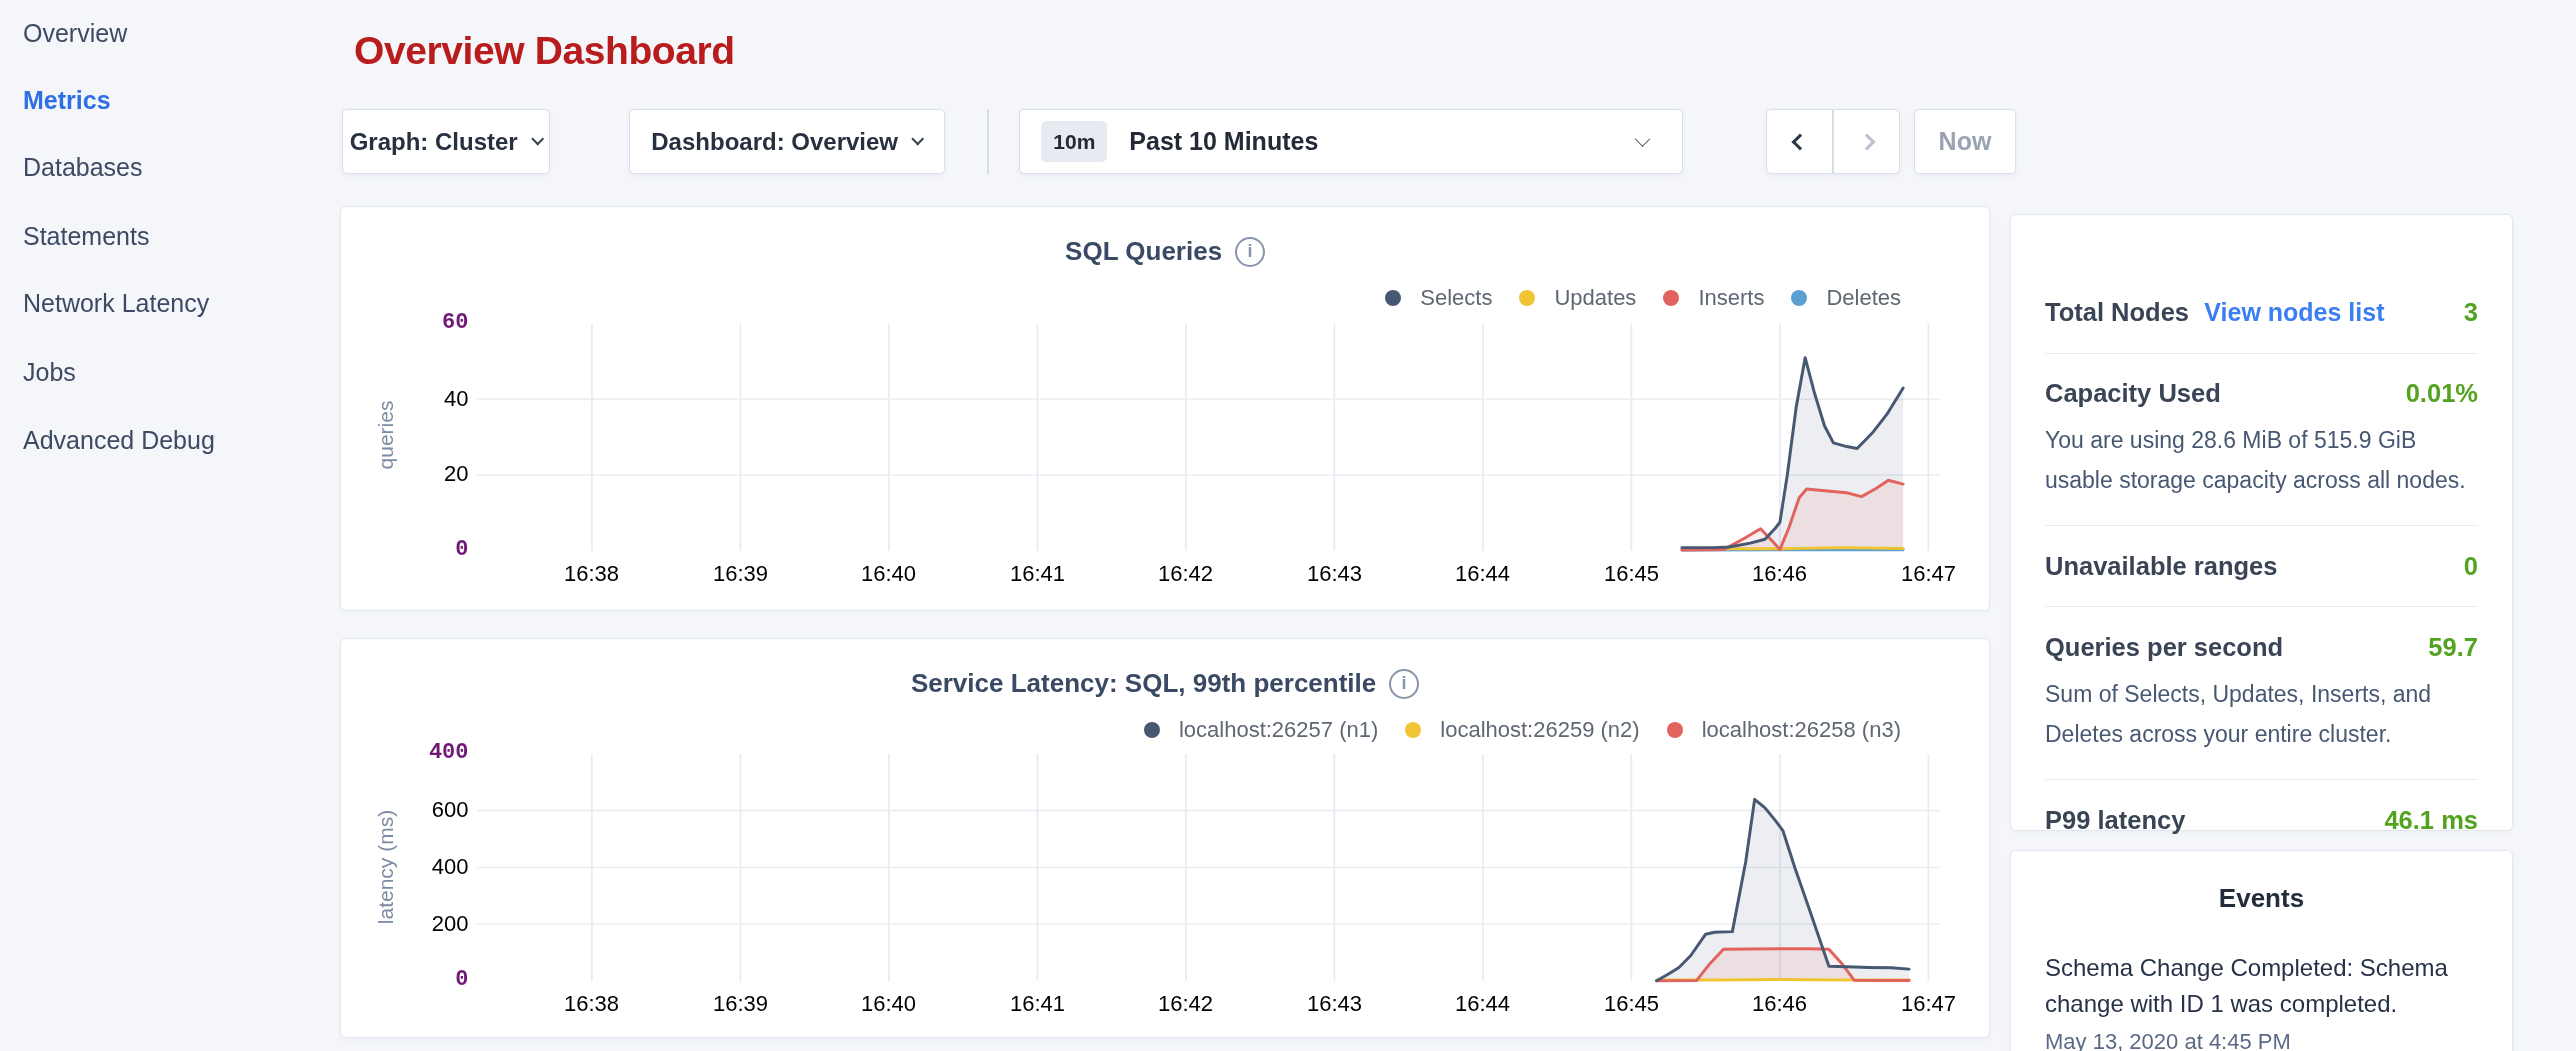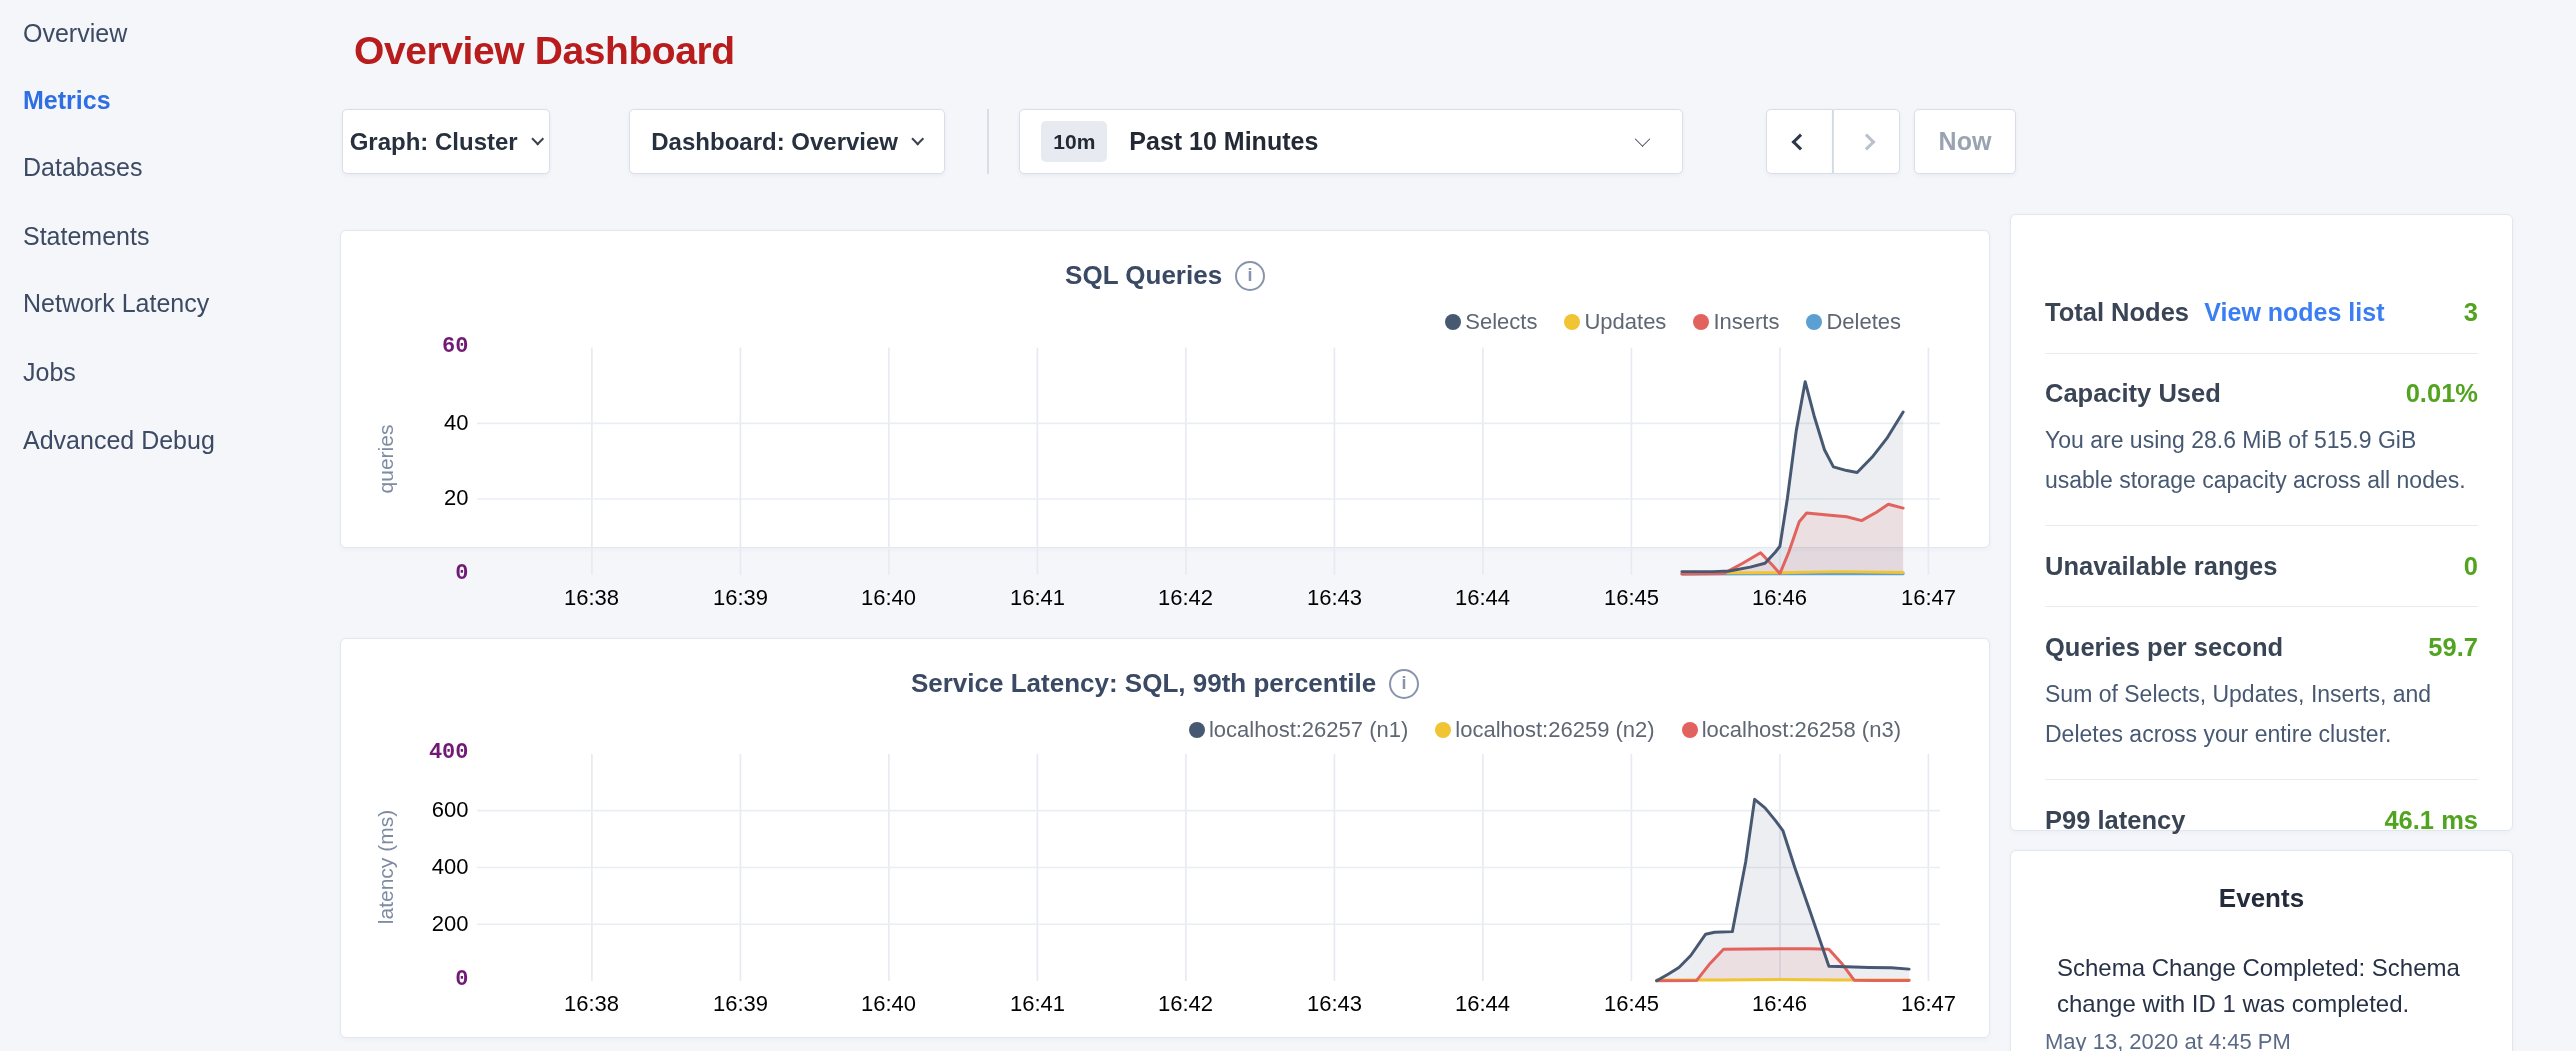--- a/index.html
+++ b/index.html
@@ -35,21 +35,21 @@
 
   
   .card{position:absolute;background:#fff;border:1.3px solid #e2e7ee;border-radius:6px;
         box-shadow:0 1.7px 5.1px rgba(46,64,94,.04);}
   .chart-card{left:340px;width:1650px;overflow:visible;}
   .chart-head{position:absolute;top:29px;left:0;right:0;display:flex;justify-content:center;align-items:center;gap:12.8px;}
   .chart-title{font-size:26px;font-weight:700;color:#3a4964;}
   .info{width:30px;height:30px;border:2.1px solid #8894ab;border-radius:50%;color:#8894ab;
         display:inline-flex;align-items:center;justify-content:center;font-size:18px;font-weight:700;cursor:pointer;}
   .legend{position:absolute;top:78px;right:88px;display:flex;gap:27px;align-items:center;}
-  .leg-item{display:flex;align-items:center;gap:4px;cursor:pointer;}
+  .leg-item{display:flex;align-items:center;gap:19px;cursor:pointer;}
   .leg-dot{width:16px;height:16px;border-radius:50%;}
   .leg-lab{font-size:22px;color:#5e6773;}
   .ylabel{position:absolute;width:221px;left:-66px;top:216px;text-align:center;font-size:21px;color:#7d8ca3;transform:rotate(-90deg);}
   .ytick,.xtick{position:absolute;font-size:22px;color:#000000;}
   .ytick{width:102px;left:25.5px;text-align:right;}
   .ytick.bold{color:#701a75;font-weight:700;font-family:Liberation Mono, monospace;}
   .xtick{width:119px;text-align:center;}
   .chart-card svg{position:absolute;left:0;top:0;}
 
   
@@ -58,21 +58,21 @@
   .panel-title{text-align:center;font-size:26px;font-weight:700;color:#242c3c;}
   .rows{margin-top:52px;}
   .s-row{display:flex;align-items:baseline;}
   .s-left{display:flex;align-items:baseline;gap:15.3px;flex:1;min-width:0;}
   .s-label{font-size:25.5px;font-weight:700;color:#394455;white-space:nowrap;}
   .s-link{font-size:25px;font-weight:600;color:#3b7df2;cursor:pointer;white-space:nowrap;}
   .s-value{font-size:25.5px;font-weight:700;color:#52a31f;white-space:nowrap;}
   .s-desc{margin-top:12px;font-size:23px;line-height:40px;color:#475872;}
   .s-div{height:0.9px;background:#e8ecf1;margin:25.5px 0;}
   .ev-list{margin-top:36px;}
-  .ev-text{font-size:24px;line-height:36px;color:#273247;margin-left:12px;}
+  .ev-text{font-size:24px;line-height:36px;color:#273247;}
   .ev-date{margin-top:6.8px;font-size:22px;color:#5a6a85;}
 </style>
 </head>
 <body>
 
 <div id="app">
 
   <nav class="sidebar">
       <div class="side-item" style="top: 18.7px;">Overview</div>
       <div class="side-item active" style="top: 86px;">Metrics</div>
@@ -104,21 +104,21 @@
       <button class="pn prev">
         <span class="chevL"></span>
       </button>
       <button class="pn next">
         <span class="chevR"></span>
       </button>
     </div>
     <button class="nowbtn">Now</button>
   </div>
 
-  <section class="card chart-card" id="chart-0" style="top:230px;height:318px;">
+  <section class="card chart-card" id="chart-0" style="top:206px;height:405px;">
     <div class="chart-head">
       <span class="chart-title">SQL Queries</span>
       <span class="info">i</span>
     </div>
     <div class="legend">
         <span class="leg-item">
           <span class="leg-dot" style="background: rgb(71, 88, 114);"></span>
           <span class="leg-lab">Selects</span>
         </span>
         <span class="leg-item">

